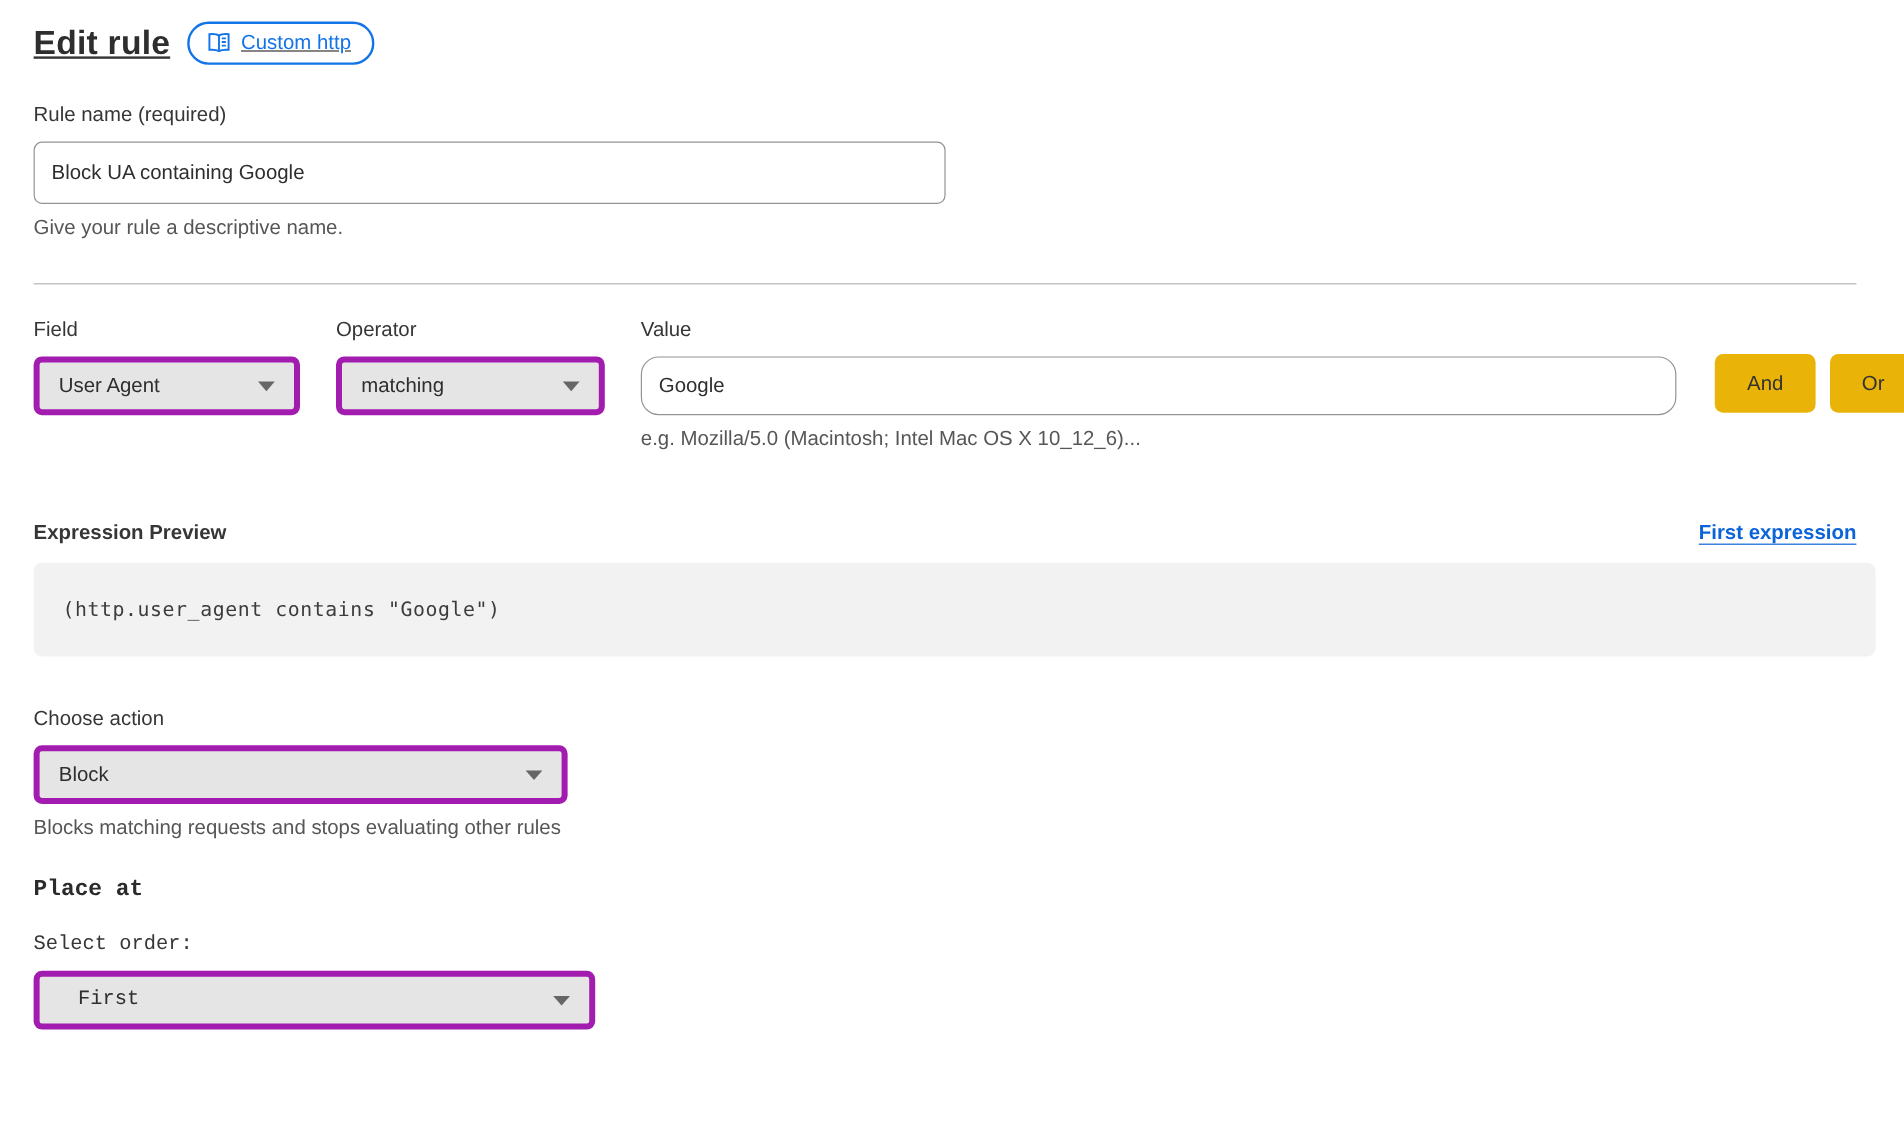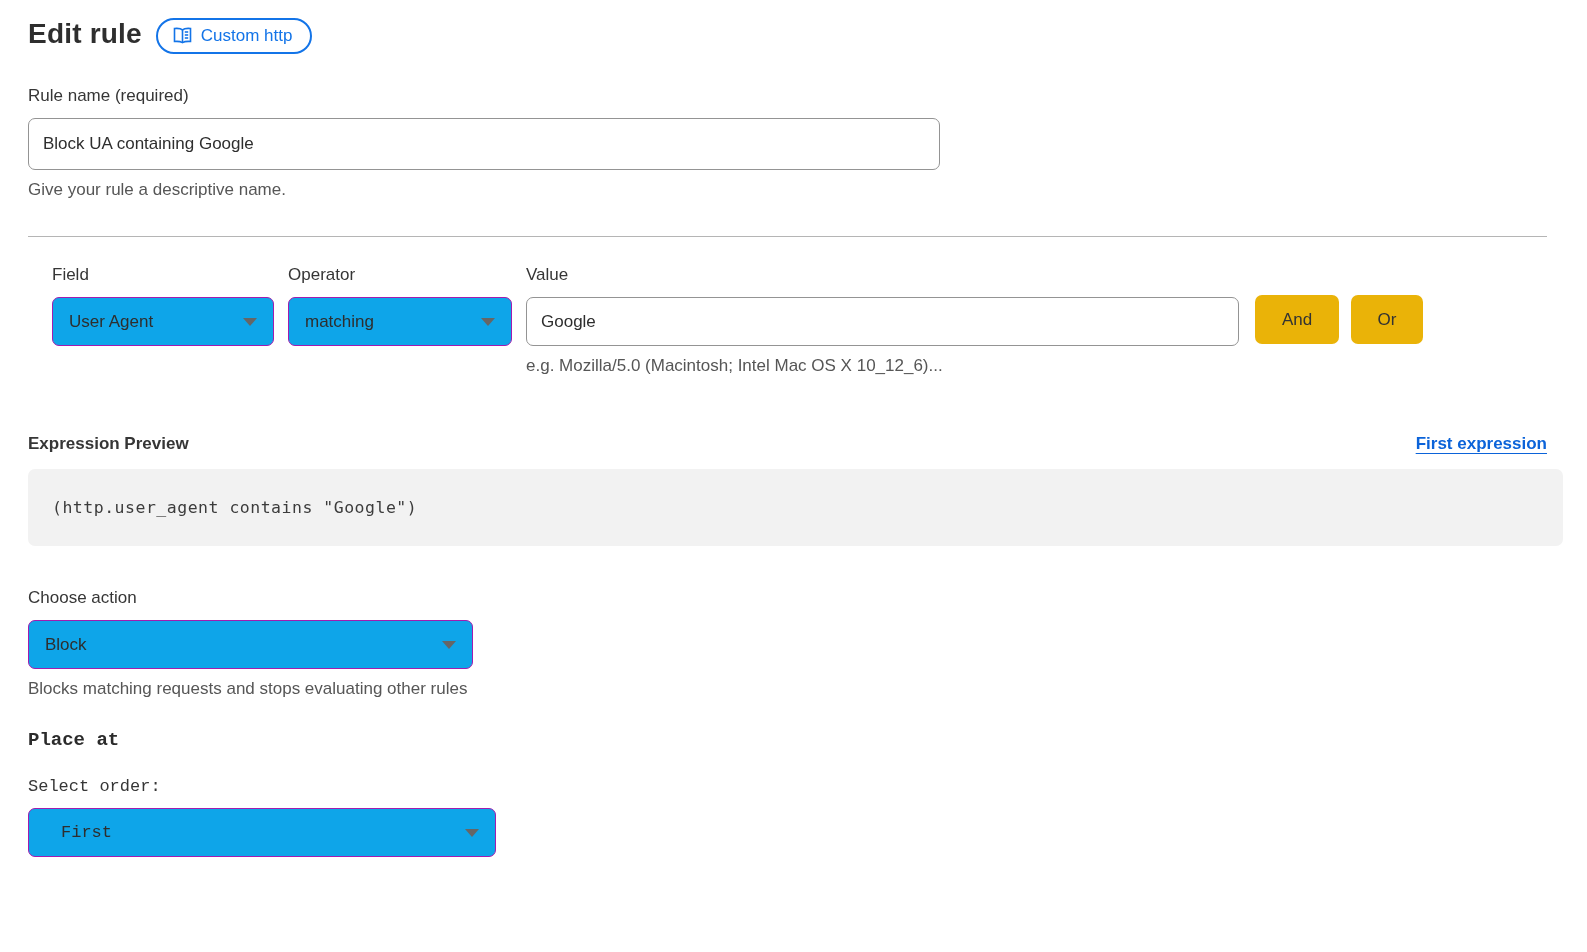--- a/index.html
+++ b/index.html
@@ -12,22 +12,24 @@
     overflow: hidden;
   }
   .page {
     padding: 16px 28px 0 28px;
     width: 1587px;
   }
 
   
   .header-row {
     display: flex;
+    align-items: center;
     gap: 14px;
     margin-top: 2px;
+    text-decoration: underline;
   }
   .page-title {
     font-size: 28px;
     font-weight: bold;
     color: #2e2e2e;
     letter-spacing: 0.2px;
   }
   .pill-btn {
     display: inline-flex;
     align-items: center;
@@ -62,57 +64,57 @@
     border: 1px solid #949494;
     border-radius: 7px;
     padding: 0 14px;
     background: #ffffff;
     outline: none;
   }
   .select-box {
     display: flex;
     align-items: center;
     justify-content: space-between;
-    border: 1px solid #a21caf;
-    border-radius: 7px;
-    background: #0ea5e9;
+    border: 5px solid #a21caf;
+    border-radius: 7px;
+    background: #e5e5e5;
     height: 49px;
     padding: 0 16px;
     font-size: 17px;
     color: #2e2e2e;
     cursor: pointer;
   }
   .caret {
     width: 0; height: 0;
     border-left: 7px solid transparent;
     border-right: 7px solid transparent;
     border-top: 8px solid #666666;
     flex: 0 0 auto;
     margin-left: 10px;
   }
 
   
   .rule-name-section { margin-top: 32px; }
-  .rule-name-input { width: 912px; height: 52px; }
+  .rule-name-input { width: 760px; height: 52px; }
 
   .divider {
     border: none;
     border-top: 1px solid #b5b5b5;
     margin: 36px 0 0 0;
     width: 1519px;
   }
 
   
   .builder-section { margin-top: 28px; }
-  .builder-row { display: flex; align-items: flex-start; gap: 14px; margin-left: 24px; }
+  .builder-row { display: flex; align-items: flex-start; gap: 30px; }
   .builder-col { display: flex; flex-direction: column; }
   .field-col .select-box { width: 222px; }
   .operator-col .select-box { width: 224px; }
   .value-col { flex: 0 0 auto; }
-  .value-input { width: 713px; height: 49px; }
+  .value-input { width: 863px; height: 49px; border-radius: 15px; }
   .andor-group { display: flex; gap: 12px; margin-top: 30px; margin-left: 2px; }
   .gray-btn {
     font-family: "Liberation Sans", sans-serif;
     font-size: 17px;
     color: #333333;
     background: #eab308;
     border: none;
     border-radius: 7px;
     height: 49px;
     cursor: pointer;

